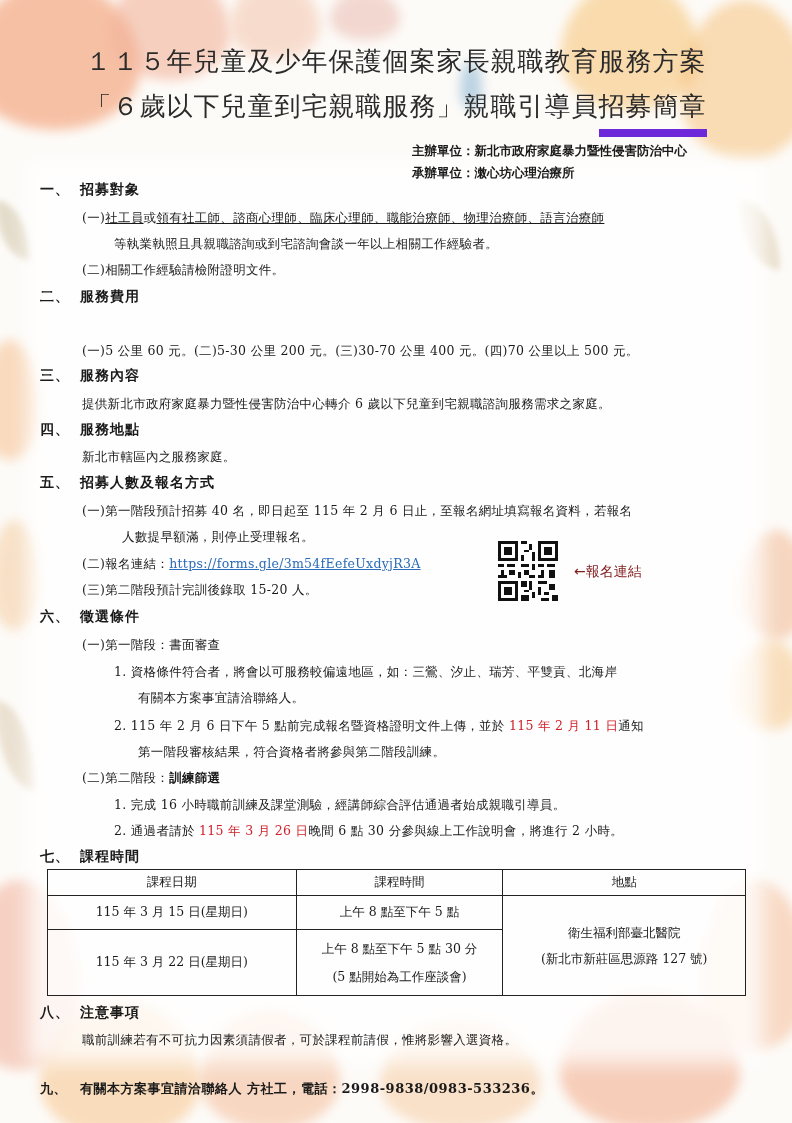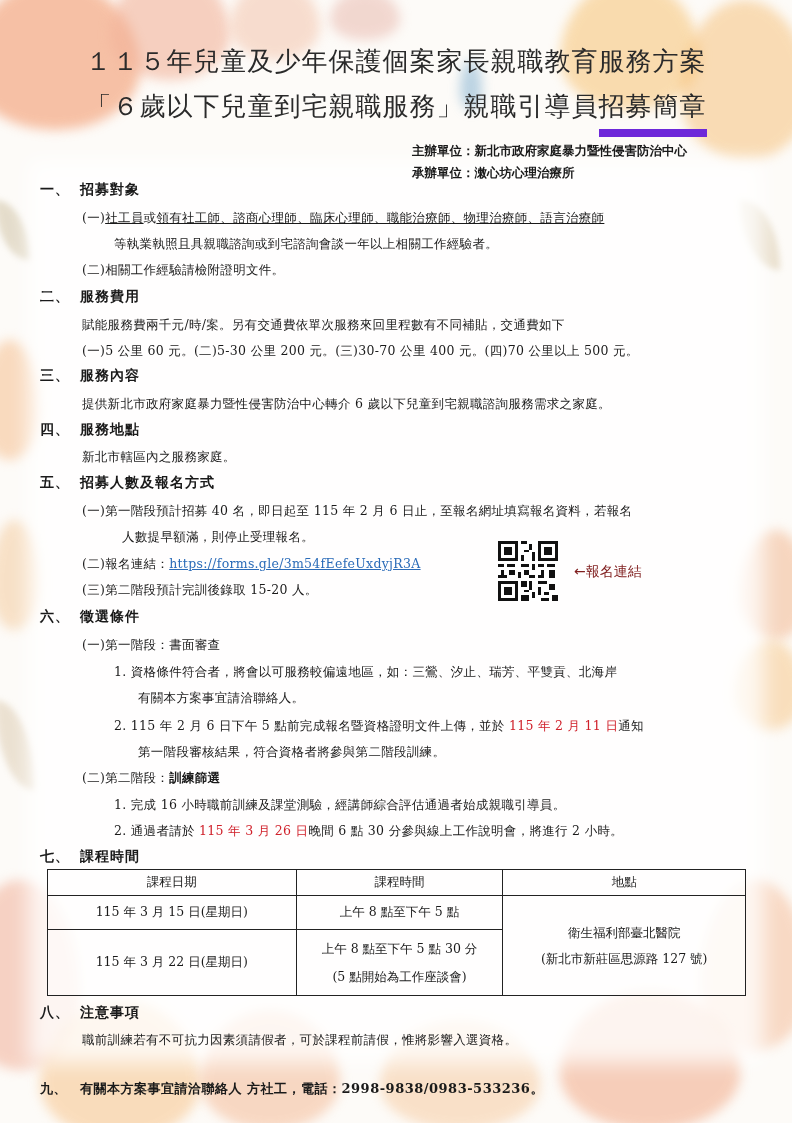--- a/index.html
+++ b/index.html
@@ -89,21 +89,20 @@
   </div>
   <div class="line" style="left:82px;top:210px">
     <span>(一)</span><span class="u">社工員</span><span>或</span><span class="u">領有社工師、諮商心理師、臨床心理師、職能治療師、物理治療師、語言治療師</span>
   </div>
   <div class="line" style="left:114px;top:236px">等執業執照且具親職諮詢或到宅諮詢會談一年以上相關工作經驗者。</div>
   <div class="line" style="left:82px;top:262px">(二)相關工作經驗請檢附證明文件。</div>
 
   <div class="sec-h" style="top:288px">
     <span class="num">二、</span><span>服務費用</span>
   </div>
-  <div class="line" style="left:82px;top:317px">賦能服務費兩千元/時/案。另有交通費依單次服務來回里程數有不同補貼，交通費如下</div>
   <div class="line" style="left:82px;top:343px">(一)5 公里 60 元。(二)5-30 公里 200 元。(三)30-70 公里 400 元。(四)70 公里以上 500 元。</div>
 
   <div class="sec-h" style="top:367px">
     <span class="num">三、</span><span>服務內容</span>
   </div>
   <div class="line" style="left:82px;top:396px">提供新北市政府家庭暴力暨性侵害防治中心轉介 6 歲以下兒童到宅親職諮詢服務需求之家庭。</div>
 
   <div class="sec-h" style="top:421px">
     <span class="num">四、</span><span>服務地點</span>
   </div>

